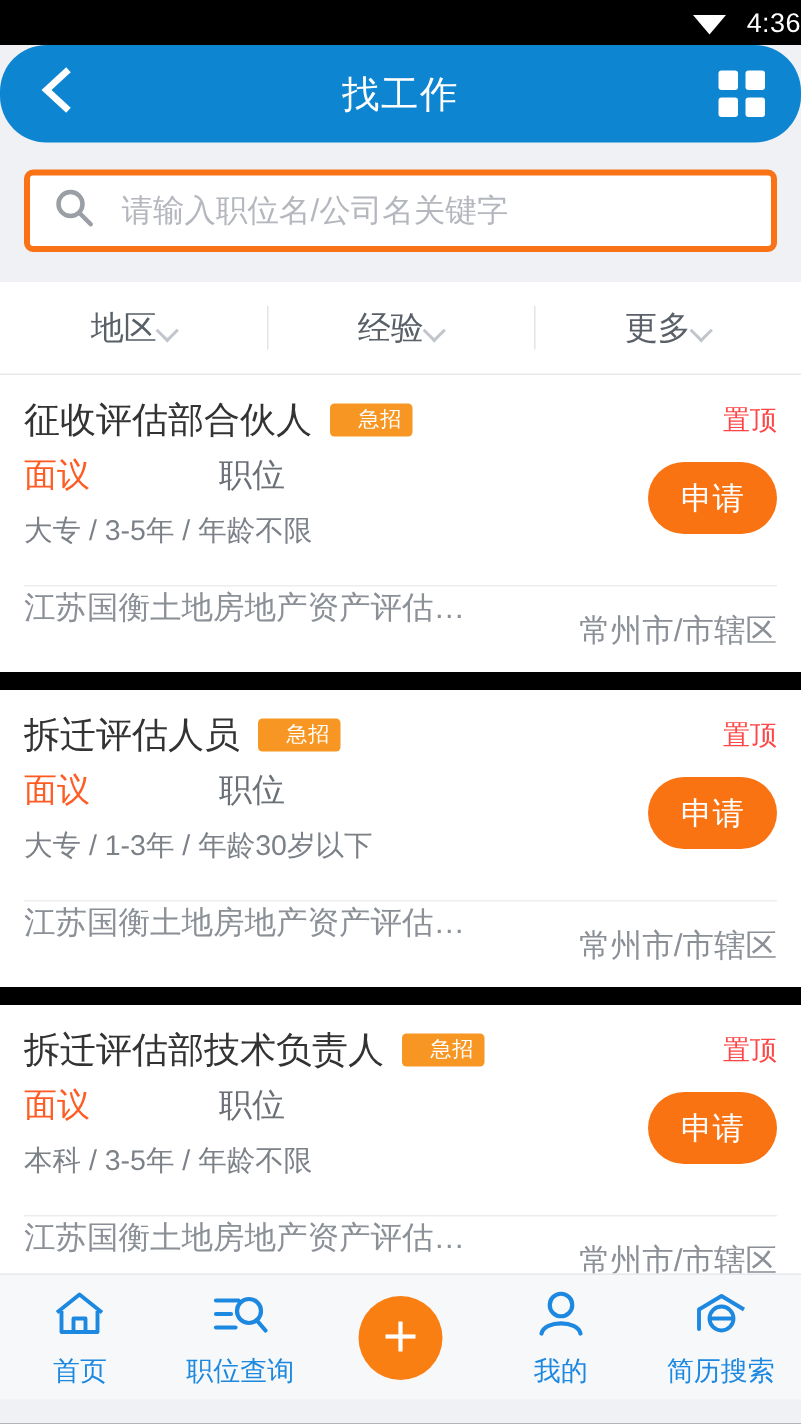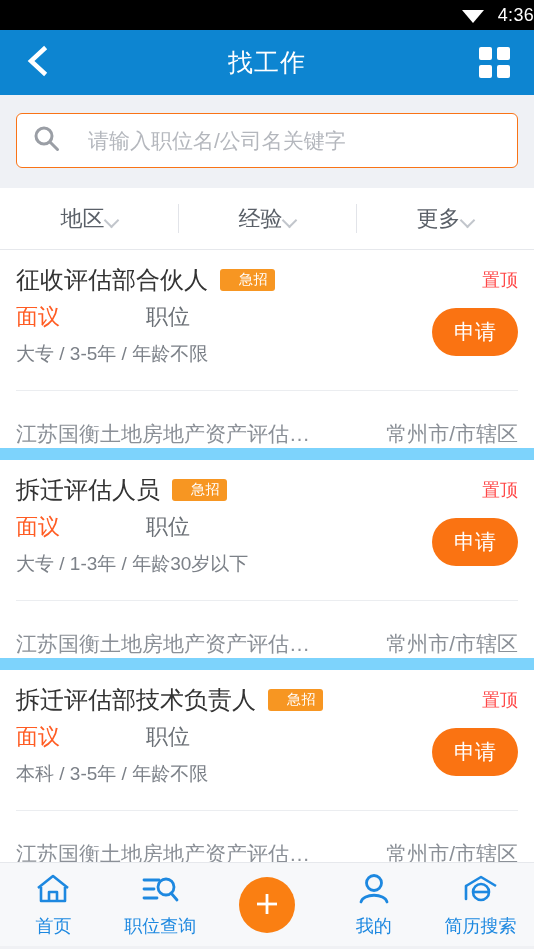--- a/index.html
+++ b/index.html
@@ -14,39 +14,39 @@
   .statusbar{
     height:30px; background:#000; display:flex; align-items:center;
     justify-content:flex-end; gap:12px;
   }
   .statusbar .time{ color:#fff; font-size:18px; letter-spacing:0.3px; }
   .wifi-ico{ display:block; }
 
   
   .appbar{
     height:65px; background:#0d85d1; position:relative;
-    display:flex; align-items:center; justify-content:center;
+    display:flex; align-items:center; justify-content:center;border-radius:31px;
   }
   .appbar .title{ color:#fff; font-size:25px; letter-spacing:1px; }
   .appbar .back{
     position:absolute; left:12px; top:0; height:65px; width:52px;
     display:flex; align-items:center; justify-content:center; cursor:pointer;
   }
   .appbar .grid{
     position:absolute; right:14px; top:0; height:65px; width:52px;
     display:flex; align-items:center; justify-content:center; cursor:pointer;
   }
   .grid-inner{ display:grid; grid-template-columns:13px 13px; grid-template-rows:13px 13px; gap:5px; }
   .grid-inner i{ display:block; background:#fff; border-radius:2px; }
 
   
   .searchwrap{ background:#eff1f5; padding:18px 16px 20px 16px; }
   .searchbox{
-    height:55px; background:#fff; border:1px solid #f97316; border-radius:6px;
-    display:flex; align-items:center; padding:0 16px; gap:28px;
+    height:55px; background:#fff; border:4px solid #f97316; border-radius:6px;
+    display:flex; align-items:center; padding:0 16px; gap:18px;
   }
   .searchbox input{
     flex:1; border:none; outline:none; font-size:21px; color:#333;
     font-family:"Liberation Sans","DejaVu Sans",sans-serif; background:transparent;
   }
   .searchbox input::placeholder{ color:#b4b7bd; }
 
   
   .filterbar{
     height:62px; background:#fff; display:flex; align-items:stretch;
@@ -61,21 +61,21 @@
   }
   .filter .flabel{ font-size:22px; color:#5a6068; }
   .chev{ width:13px; height:8px; position:relative; }
   .chev::before{
     content:""; position:absolute; left:1px; top:0; width:9px; height:9px;
     border-right:2px solid #c2c6cc; border-bottom:2px solid #c2c6cc;
     transform:rotate(45deg);
   }
 
   
-  .list{ background:#7dd3fc; }
+  .list{ background:#000000; }
   .card{ background:#fff; padding:14px 16px 0 16px; margin-bottom:12px; }
   .card-row1{ display:flex; align-items:center; }
   .job-title{ font-size:24px; color:#333; font-weight:normal; }
   .badge{
     margin-left:12px; background:#f79622; color:#fff; font-size:14px;
     padding:2px 7px 3px 19px; border-radius:3px; line-height:1.15; letter-spacing:0.5px;
   }
   .top-flag{ margin-left:auto; color:#ff4646; font-size:18px; cursor:pointer; }
 
   .card-mid{ display:flex; align-items:flex-start; margin-top:6px; position:relative; min-height:86px; }
@@ -87,29 +87,29 @@
 
   .apply{
     position:absolute; right:0; top:6px;
     background:#fa7312; color:#fff; border:none; cursor:pointer;
     font-size:21px; padding:10px 22px; border-radius:26px;
     font-family:"Liberation Sans","DejaVu Sans",sans-serif;
   }
 
   .card-sep{ height:1px; background:#ebedf0; margin-top:2px; }
   .card-foot{
-    display:flex; align-items:flex-end; justify-content:space-between;
+    display:flex; align-items:flex-start; justify-content:space-between;
     height:57px;
   }
   .company{ color:#8b9097; font-size:21px; max-width:330px; overflow:hidden; white-space:nowrap; }
   .location{ color:#8b9097; font-size:21px;margin-top:15px; }
 
   
   .tabbar{
-    position:absolute; left:0; right:0; bottom:3px; height:84px; background:#f7f8fa;
+    position:absolute; left:0; right:0; bottom:16px; height:84px; background:#f7f8fa;
     border-top:1px solid #e6e8ec; display:flex; align-items:flex-start; padding-top:9px;
   }
   .tab{
     flex:1; display:flex; flex-direction:column; align-items:center; gap:4px; cursor:pointer;
   }
   .tab .tlabel{ font-size:18px; color:#1d88e0; }
   .tab.spacer{ pointer-events:none; }
   .fab{
     position:absolute; left:50%; transform:translateX(-50%); top:14px;
     width:56px; height:56px; border-radius:50%; background:#fa7f12;

